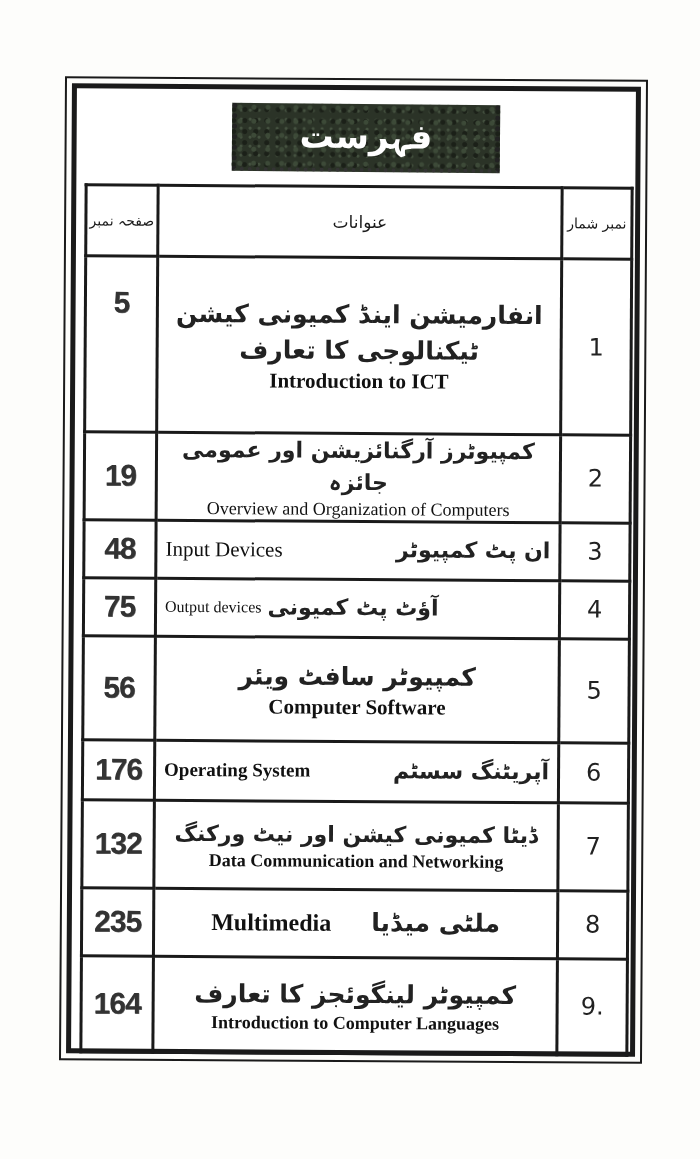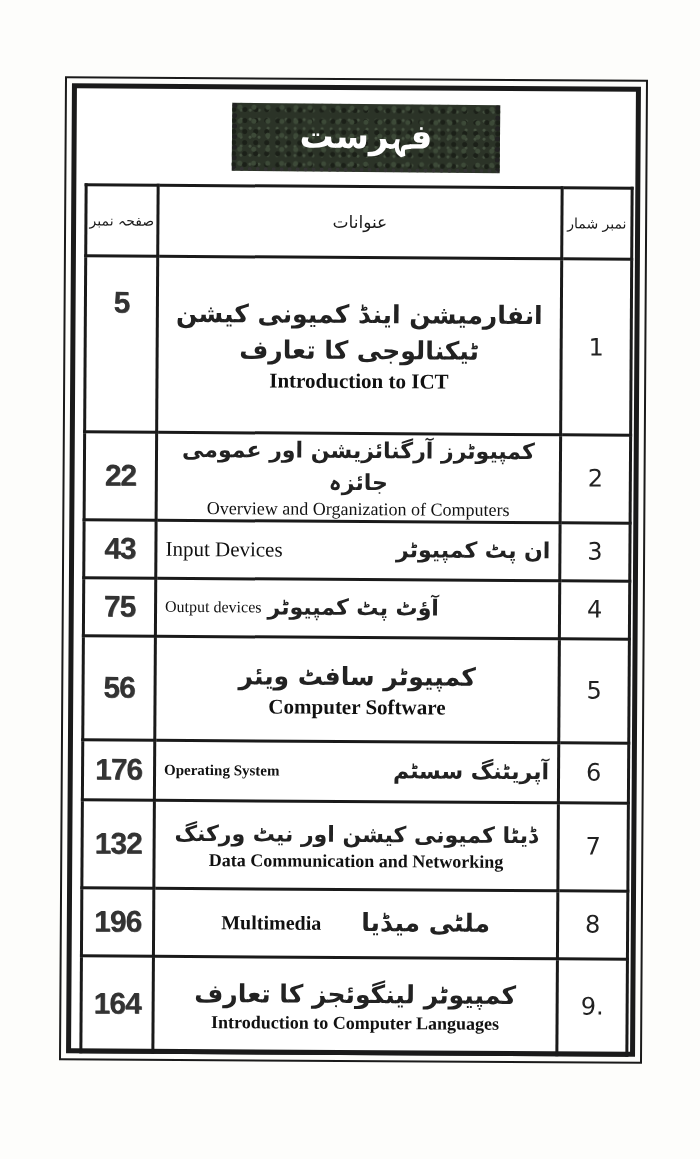--- a/index.html
+++ b/index.html
@@ -51,21 +51,21 @@
     letter-spacing:-1px; text-shadow:0.5px 0.5px 0 #777;
   }
   .serial-num { font-family:"DejaVu Sans", sans-serif; font-size:24px; color:#222; }
   .ur {
     font-family:"DejaVu Sans", sans-serif; font-weight:bold; font-size:22px; direction:rtl;
     color:#222; line-height:1.45;
   }
   .ur.big { font-size:25px; }
   .en { font-family:"Liberation Serif", serif; font-size:19px; color:#111; }
   .en.bold { font-weight:bold; font-size:21px; }
-  .en.med { font-size:15px; font-weight:bold; }
+  .en.med { font-size:19px; font-weight:bold; }
   .inline-cell { display:flex; align-items:center; justify-content:space-between; padding:0 8px; }
   .inline-cell.centered { justify-content:center; gap:40px; }
 </style>
 </head>
 <body>
 
 <div class="frame-outer">
   <div class="frame-inner"></div>
 </div>
 
@@ -90,45 +90,45 @@
     <td style="vertical-align:top;padding-top:28px"><span class="page-num">5</span></td>
     <td>
       <div class="ur big">انفارمیشن اینڈ کمیونی کیشن</div>
       <div class="ur big">ٹیکنالوجی کا تعارف</div>
       <div class="en bold">Introduction to ICT</div>
     </td>
     <td><span class="serial-num">1</span></td>
   </tr>
 
   <tr style="height:86px">
-    <td><span class="page-num">22</span></td>
+    <td><span class="page-num">19</span></td>
     <td>
       <div class="ur">کمپیوٹرز آرگنائزیشن اور عمومی جائزہ</div>
       <div class="en" style="font-size:18px">Overview and Organization of Computers</div>
     </td>
     <td><span class="serial-num">2</span></td>
   </tr>
 
   <tr style="height:58px">
-    <td><span class="page-num">43</span></td>
+    <td><span class="page-num">48</span></td>
     <td>
       <div class="inline-cell">
         <span class="en" style="font-size:21px">Input Devices</span>
         <span class="ur">ان پٹ کمپیوٹر</span>
       </div>
     </td>
     <td><span class="serial-num">3</span></td>
   </tr>
 
   <tr style="height:58px">
     <td><span class="page-num">75</span></td>
     <td>
       <div class="inline-cell" style="justify-content:flex-start;gap:6px">
         <span class="en" style="font-size:16px">Output devices</span>
-        <span class="ur">آؤٹ پٹ کمپیوٹر</span>
+        <span class="ur">آؤٹ پٹ کمیونی</span>
       </div>
     </td>
     <td><span class="serial-num">4</span></td>
   </tr>
 
   <tr style="height:104px">
     <td><span class="page-num">56</span></td>
     <td>
       <div class="ur big">کمپیوٹر سافٹ ویئر</div>
       <div class="en bold">Computer Software</div>
@@ -150,24 +150,24 @@
   <tr style="height:88px">
     <td><span class="page-num">132</span></td>
     <td>
       <div class="ur">ڈیٹا کمیونی کیشن اور نیٹ ورکنگ</div>
       <div class="en med" style="font-size:18px">Data Communication and Networking</div>
     </td>
     <td><span class="serial-num">7</span></td>
   </tr>
 
   <tr style="height:68px">
-    <td><span class="page-num">196</span></td>
+    <td><span class="page-num">235</span></td>
     <td>
       <div class="inline-cell centered">
-        <span class="en med" style="font-size:20px">Multimedia</span>
+        <span class="en med" style="font-size:24px">Multimedia</span>
         <span class="ur big">ملٹی میڈیا</span>
       </div>
     </td>
     <td><span class="serial-num">8</span></td>
   </tr>
 
   <tr style="height:96px">
     <td><span class="page-num">164</span></td>
     <td>
       <div class="ur big">کمپیوٹر لینگوئجز کا تعارف</div>

